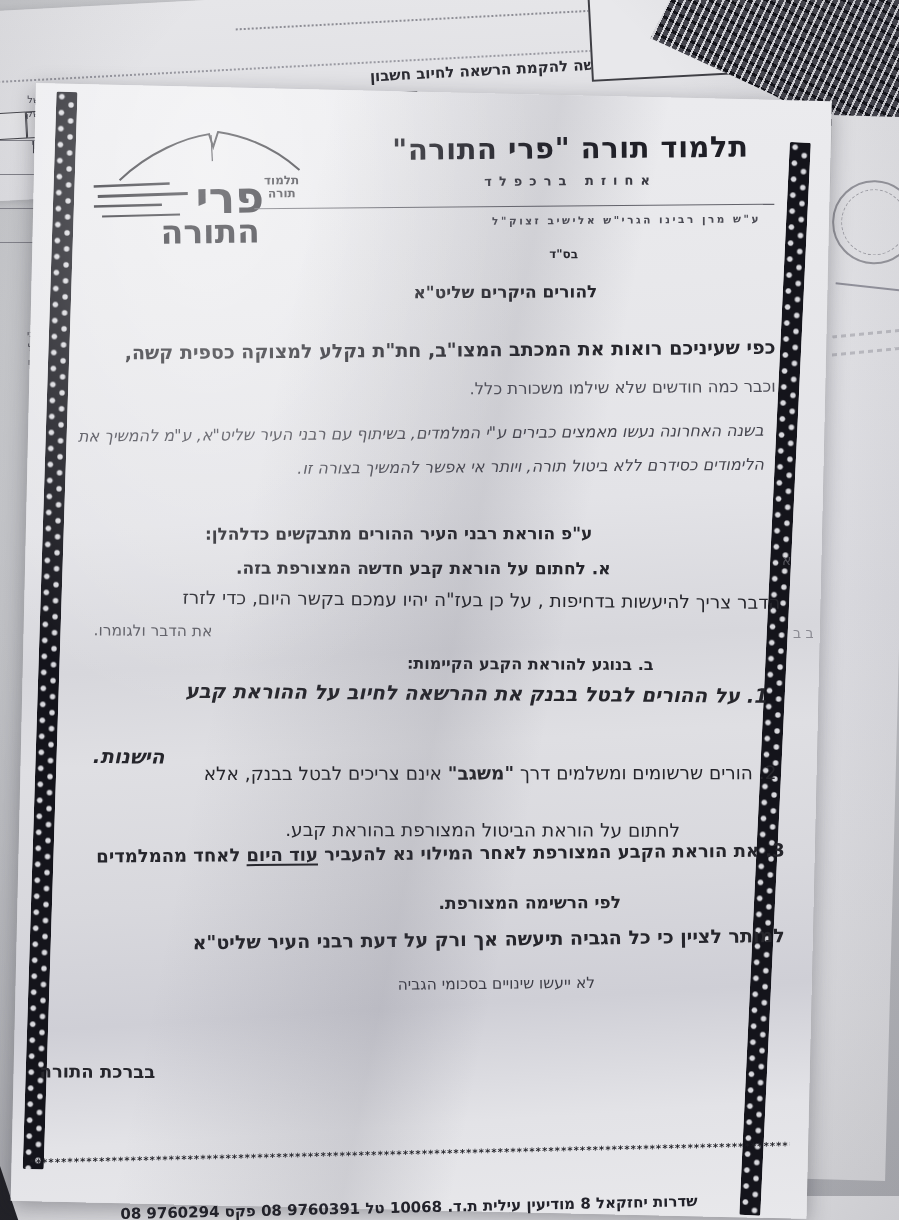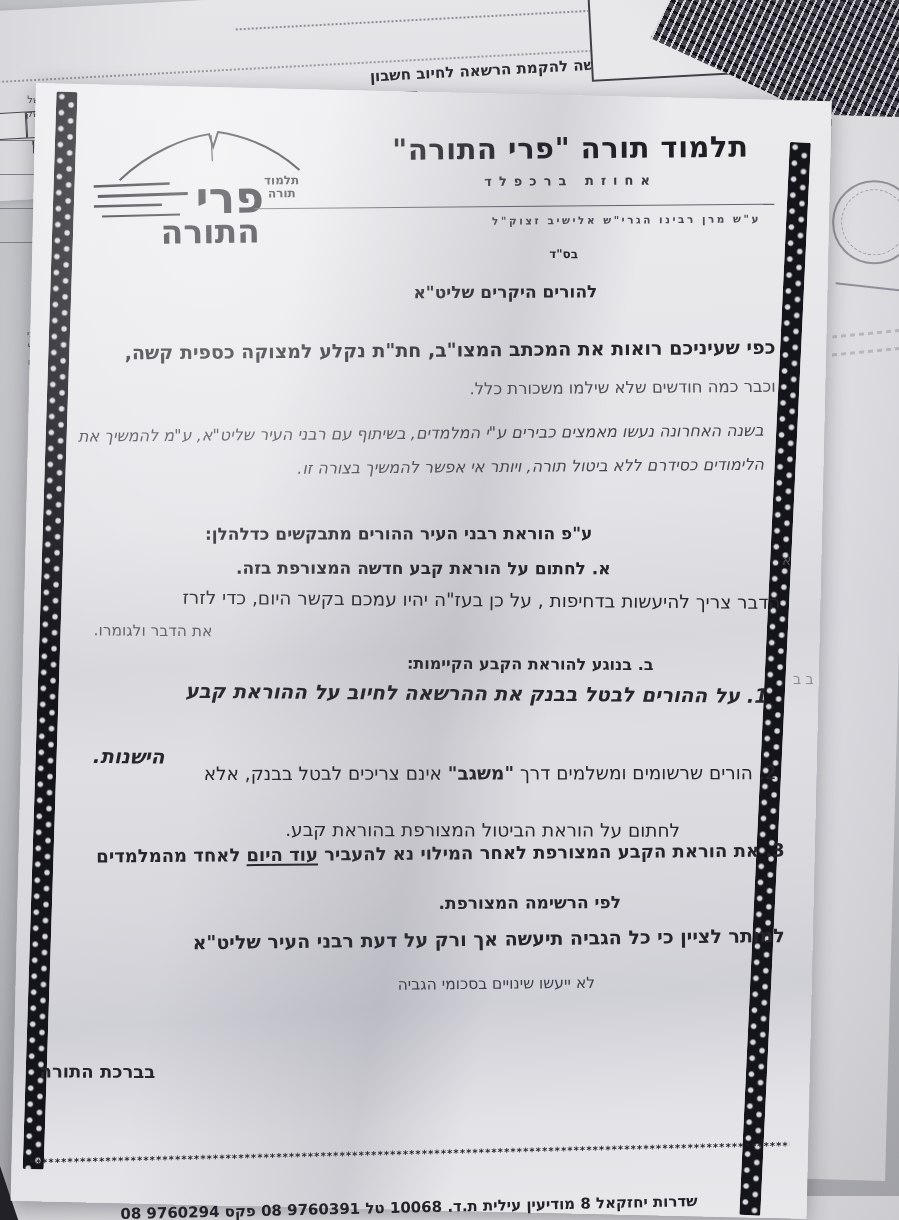--- a/index.html
+++ b/index.html
@@ -53,21 +53,21 @@
   .lline{position:absolute;left:0;width:40px;border-top:1.5px solid #82828a;}
   .ll1{top:52px;} .ll2{top:86px;} .ll3{top:120px;} .ll4{top:154px;}
   .lfrag{position:absolute;right:4px;font-size:10px;direction:rtl;}
   .lf0{top:6px;} .lf1{top:20px;} .lf2{top:240px;} .lf3{top:254px;} .lf4{top:268px;}
 
   
   .bottom-band{position:absolute;left:0;top:1196px;width:899px;height:24px;background:#ededf0;}
   .corner-wedge{position:absolute;left:0;top:1166px;width:26px;height:54px;background:#232328;
        clip-path:polygon(0 0,70% 100%,0 100%);}
   .show-frag{position:absolute;color:#6a6a73;font-size:14px;direction:rtl;z-index:5;opacity:.7;}
-  .sf1{left:782px;top:552px;} .sf2{left:793px;top:671px;}
+  .sf1{left:782px;top:552px;} .sf2{left:793px;top:625px;}
 
   
   .letter{position:absolute;left:36px;top:84px;width:796px;height:1118px;z-index:3;
        transform:rotate(1.3deg);transform-origin:40px 0;
        background:linear-gradient(175deg,#ececef 0%,#e8e8eb 20%,#e3e3e7 38%,#d7d7dc 50%,#dfdfe3 58%,#d8d8dd 70%,#cfcfd6 80%,#e3e3e7 90%,#e8e8eb 100%);
        box-shadow:0 6px 22px rgba(25,25,35,.35);}
   .letter::after{content:"";position:absolute;inset:0;pointer-events:none;
        background:linear-gradient(100deg,transparent 30%,rgba(70,70,85,.10) 46%,rgba(70,70,85,.15) 53%,transparent 64%),
                   radial-gradient(ellipse at 22% 6%,rgba(255,255,255,.45),transparent 38%);}
 

